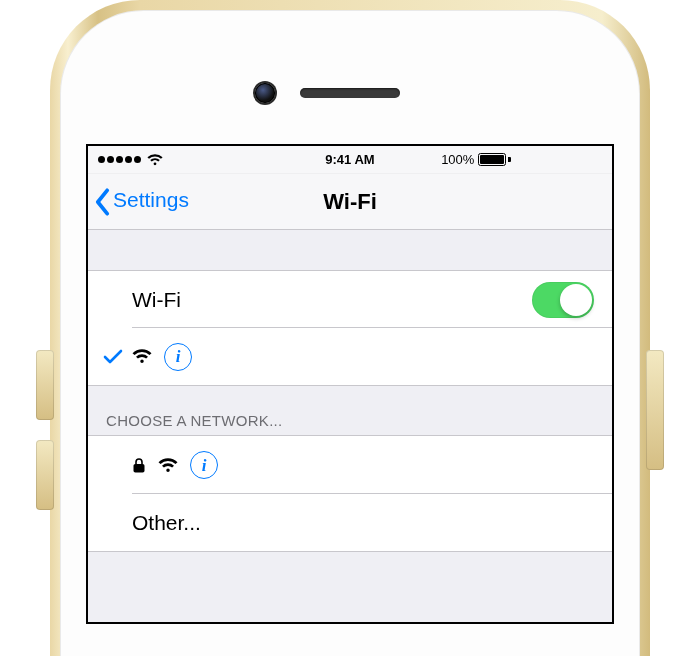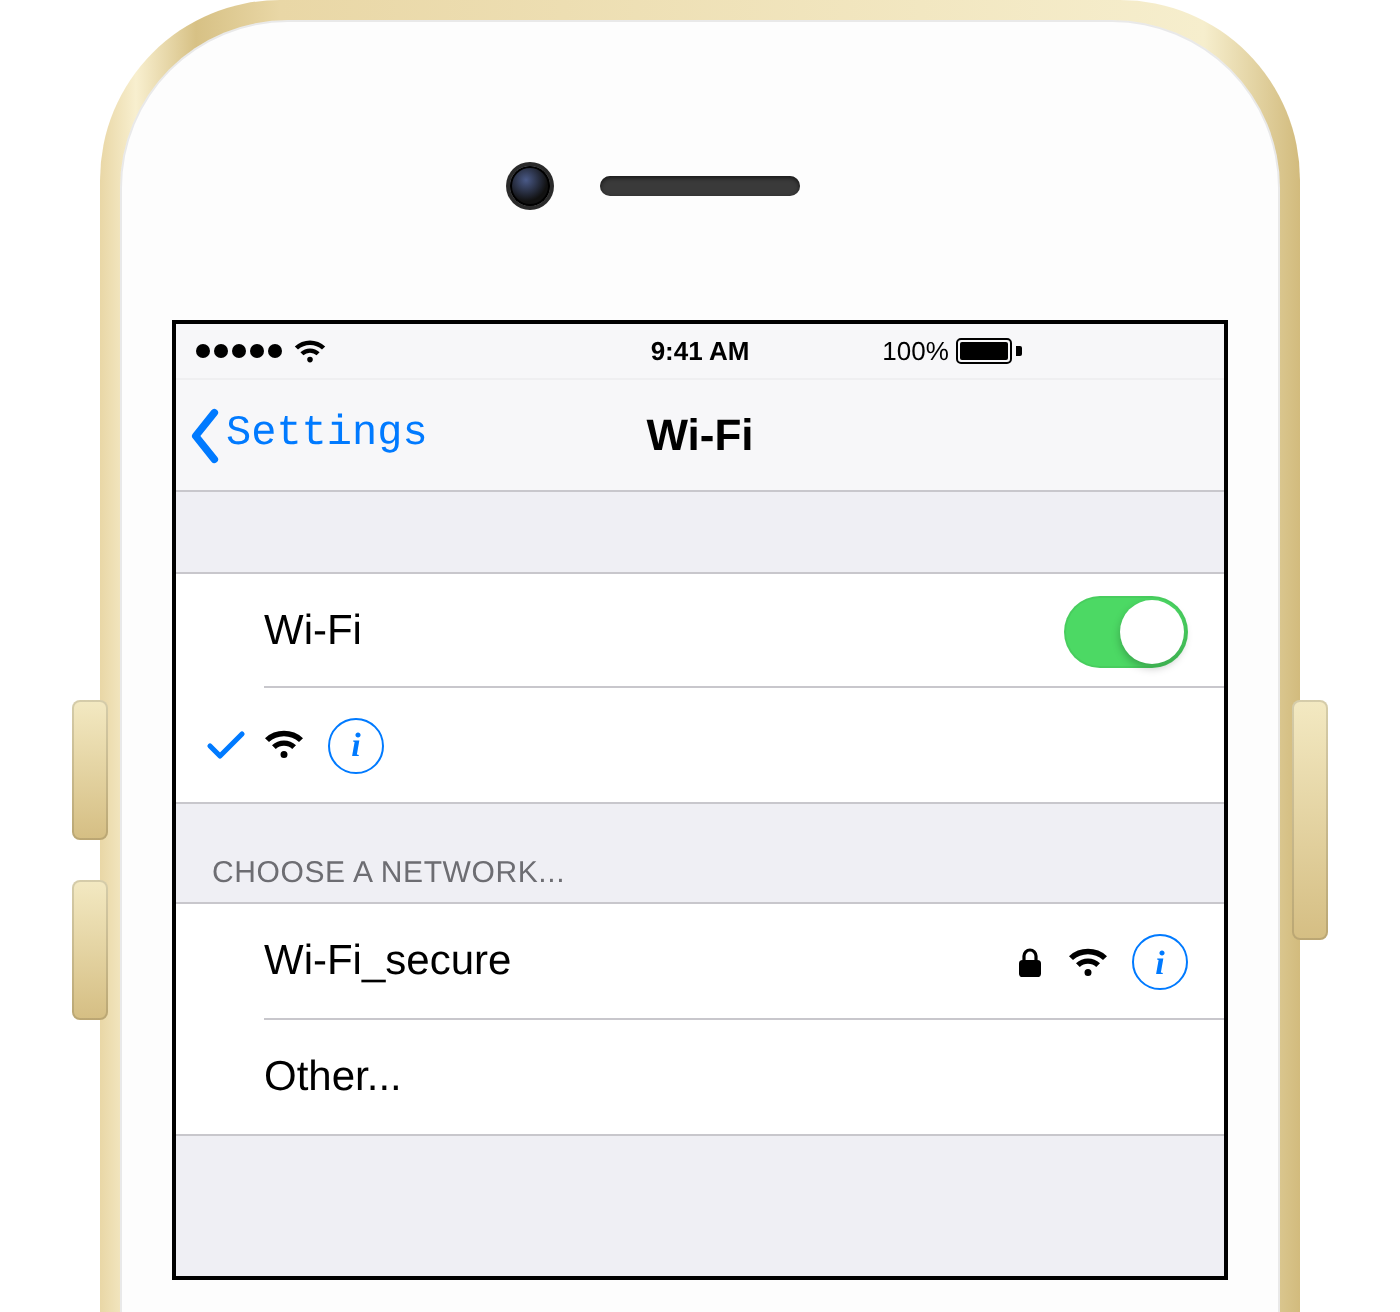--- a/index.html
+++ b/index.html
@@ -58,21 +58,21 @@
     width: 20px;
     height: 20px;
     border-radius: 50%;
     background: radial-gradient(circle at 40% 35%, #4a5a88 0%, #111 60%);
     box-shadow: 0 0 0 2px #2a2a2a, inset 0 0 0 1px #000;
   }
 
   .screen {
     position: absolute;
     left: 86px;
-    top: 160px;
+    top: 144px;
     width: 528px;
     height: 480px;
     background: #efeff4;
     border: 2px solid #000;
     overflow: hidden;
   }
 
   
   .status-bar {
     height: 28px;
@@ -100,27 +100,25 @@
   .nav-bar {
     height: 56px;
     background: #f7f7f9;
     border-bottom: 1px solid #c8c7cc;
     position: relative;
     display:flex;
     align-items:center;
   }
   .back {
     display:flex;
-    align-items:center;
     color:#007aff;
     font-size:21px;
     padding-left:6px;
     gap:2px;
     z-index:2;
-    font-family:Liberation Mono, monospace;
   }
   .back svg { display:block; }
   .nav-title {
     position:absolute; left:0; right:0; text-align:center;
     font-size:22px; font-weight:600; color:#000;
   }
 
   
   .gap { height: 40px; background:#efeff4; }
   .gap.small { height: 48px; }
@@ -253,21 +251,20 @@
       </span>
       <span class="info-circle">i</span>
     </div>
   </div>
 
   <div class="section-header">
     <span>CHOOSE A NETWORK...</span>
   </div>
 
   <div class="row inset-sep">
-    <span class="label">Wi-Fi_secure</span>
     <div class="right">
       <span class="lock">
         <svg width="14" height="17" viewBox="0 0 14 17">
           <path d="M4 7V5a3 3 0 0 1 6 0v2" fill="none" stroke="#000" stroke-width="1.6"></path>
           <rect x="1.5" y="7" width="11" height="8.5" rx="1.8" fill="#000"></rect>
         </svg>
       </span>
       <span class="wifi-small">
         <svg width="20" height="15" viewBox="0 0 16 12">
           <path d="M8 11.2a1.4 1.4 0 1 0 0-2.8 1.4 1.4 0 0 0 0 2.8zM3.2 6.1a7 7 0 0 1 9.6 0l-1.5 1.5a4.9 4.9 0 0 0-6.6 0zM.4 3.3a11 11 0 0 1 15.2 0L14 4.8a8.9 8.9 0 0 0-12 0z" fill="#000"></path>

